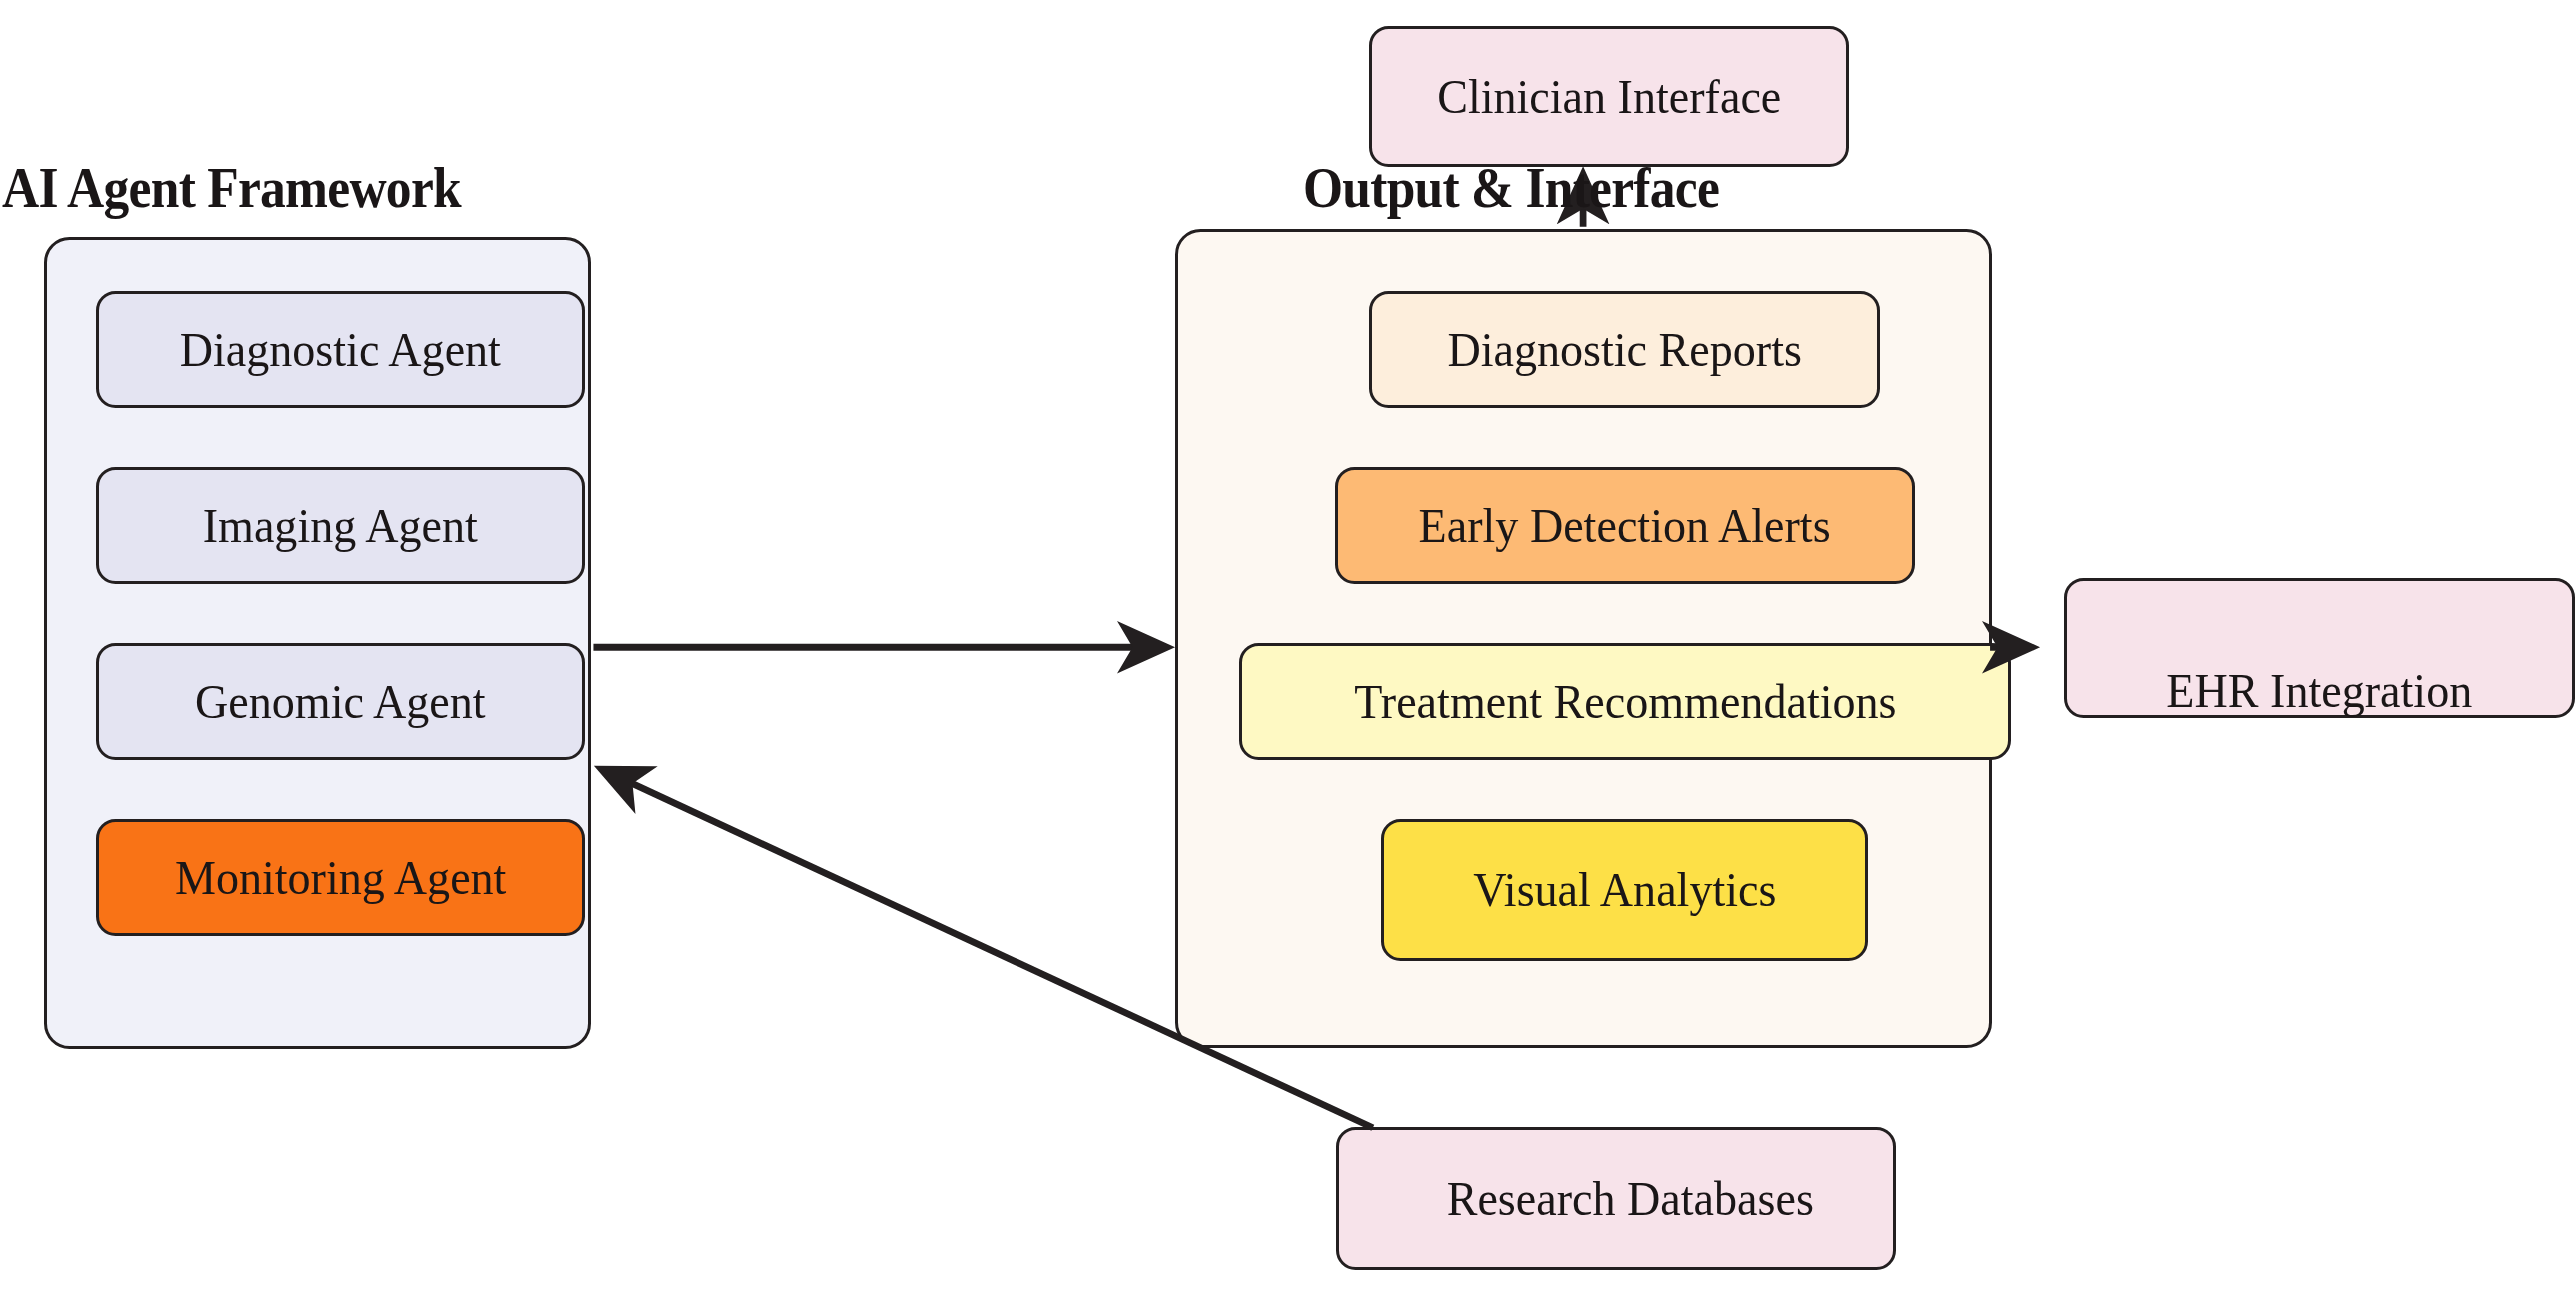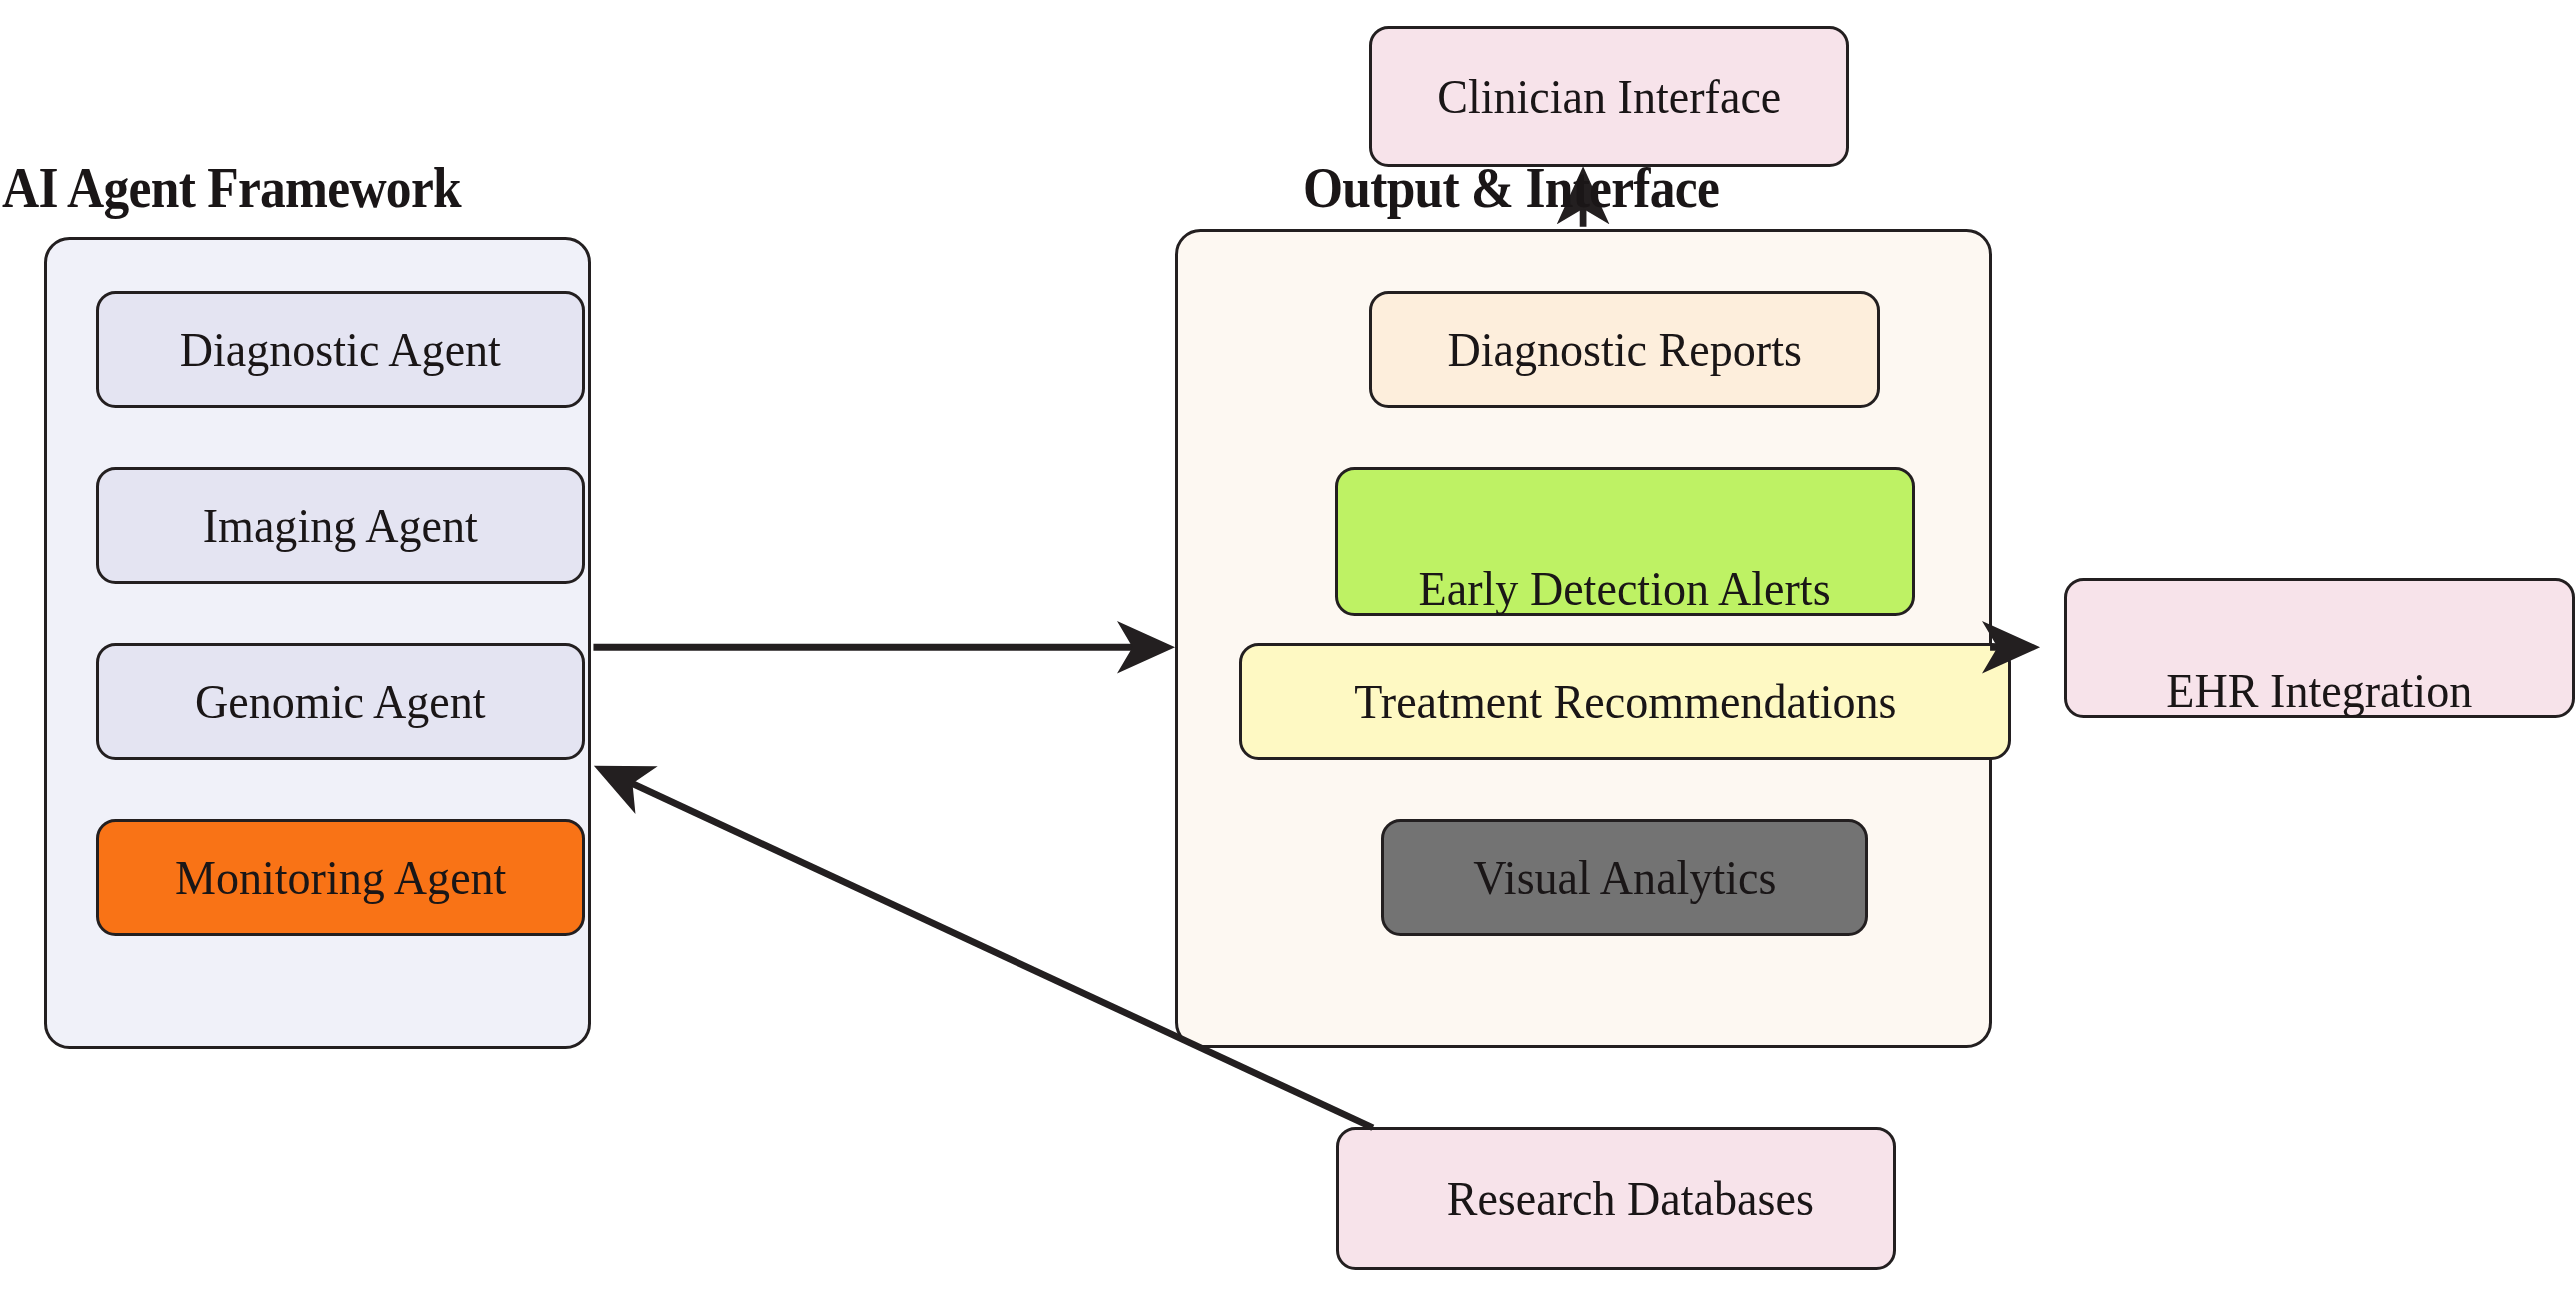--- a/index.html
+++ b/index.html
@@ -91,27 +91,27 @@
   <div class="node" style="left:1344px; top:26px; width:480px; height:141px; background:#f7e3ea;">
     <span>Clinician Interface</span>
   </div>
 
   <div class="group-box" style="left:1175px; top:229px; width:817px; height:819px; background:#fdf8f2;">
   </div>
 
   <div class="node" style="left:1344px; top:291px; width:511px; height:117px; background:#fdeedc;">
     <span>Diagnostic Reports</span>
   </div>
-  <div class="node" style="left:1310px; top:467px; width:580px; height:149px; background:#bef264;align-items:flex-end;">
+  <div class="node" style="left:1310px; top:467px; width:580px; height:117px; background:#fdba74;">
     <span>Early Detection Alerts</span>
   </div>
   <div class="node" style="left:1214px; top:643px; width:772px; height:117px; background:#fef9c3;">
     <span>Treatment Recommendations</span>
   </div>
-  <div class="node" style="left:1356px; top:819px; width:487px; height:117px; background:#737373;">
+  <div class="node" style="left:1356px; top:819px; width:487px; height:142px; background:#fde047;">
     <span>Visual Analytics</span>
   </div>
 
   <div class="node" style="left:2039px; top:578px; width:511px; height:140px; background:#f7e3ea;align-items:flex-end;">
     <span>EHR Integration</span>
   </div>
 
   <div class="node" style="left:1311px; top:1127px; width:560px; height:143px; background:#f7e3ea;padding-left:28px;">
     <span>Research Databases</span>
   </div>

